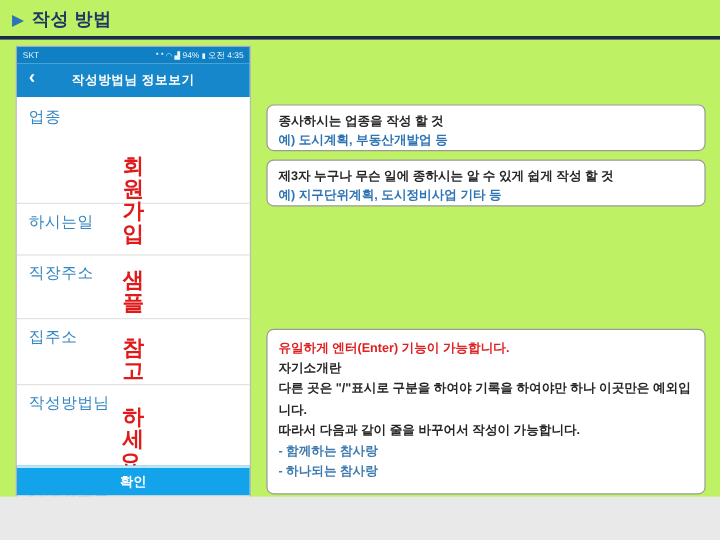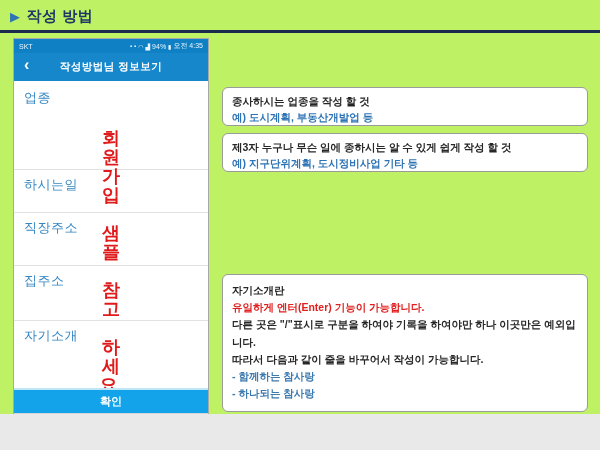--- a/index.html
+++ b/index.html
@@ -93,21 +93,21 @@
       <div class="frow r2">
         <span class="flabel">하시는일</span>
       </div>
       <div class="frow r3">
         <span class="flabel">직장주소</span>
       </div>
       <div class="frow r4">
         <span class="flabel">집주소</span>
       </div>
       <div class="frow r5">
-        <span class="flabel">자기소개</span>
+        <span class="flabel">작성방법님</span>
       </div>
       <div class="frow r6">
         <span class="flabel">검색키워드</span>
       </div>
       <div class="overlay-red">회
 원
 가
 입
 
 샘
@@ -135,22 +135,22 @@
     <div class="ln">종사하시는 업종을 작성 할 것</div>
     <div class="ln t-blue">예) 도시계획, 부동산개발업 등</div>
   </div>
 
   <div class="note box2">
     <div class="ln">제3자 누구나 무슨 일에 종하시는 알 수 있게 쉽게 작성 할 것</div>
     <div class="ln t-blue">예) 지구단위계획, 도시정비사업 기타 등</div>
   </div>
 
   <div class="note box3">
+    <div class="ln t-red">유일하게 엔터(Enter) 기능이 가능합니다.</div>
     <div class="ln">자기소개란</div>
-    <div class="ln t-red">유일하게 엔터(Enter) 기능이 가능합니다.</div>
     <div class="ln">다른 곳은 "/"표시로 구분을 하여야 기록을 하여야만 하나 이곳만은 예외입니다.</div>
     <div class="ln">따라서 다음과 같이 줄을 바꾸어서 작성이 가능합니다.</div>
     <div class="ln t-list">- 함께하는 참사랑</div>
     <div class="ln t-list">- 하나되는 참사랑</div>
   </div>
 
   <div class="page-num">7</div>
 
 </div>
 

